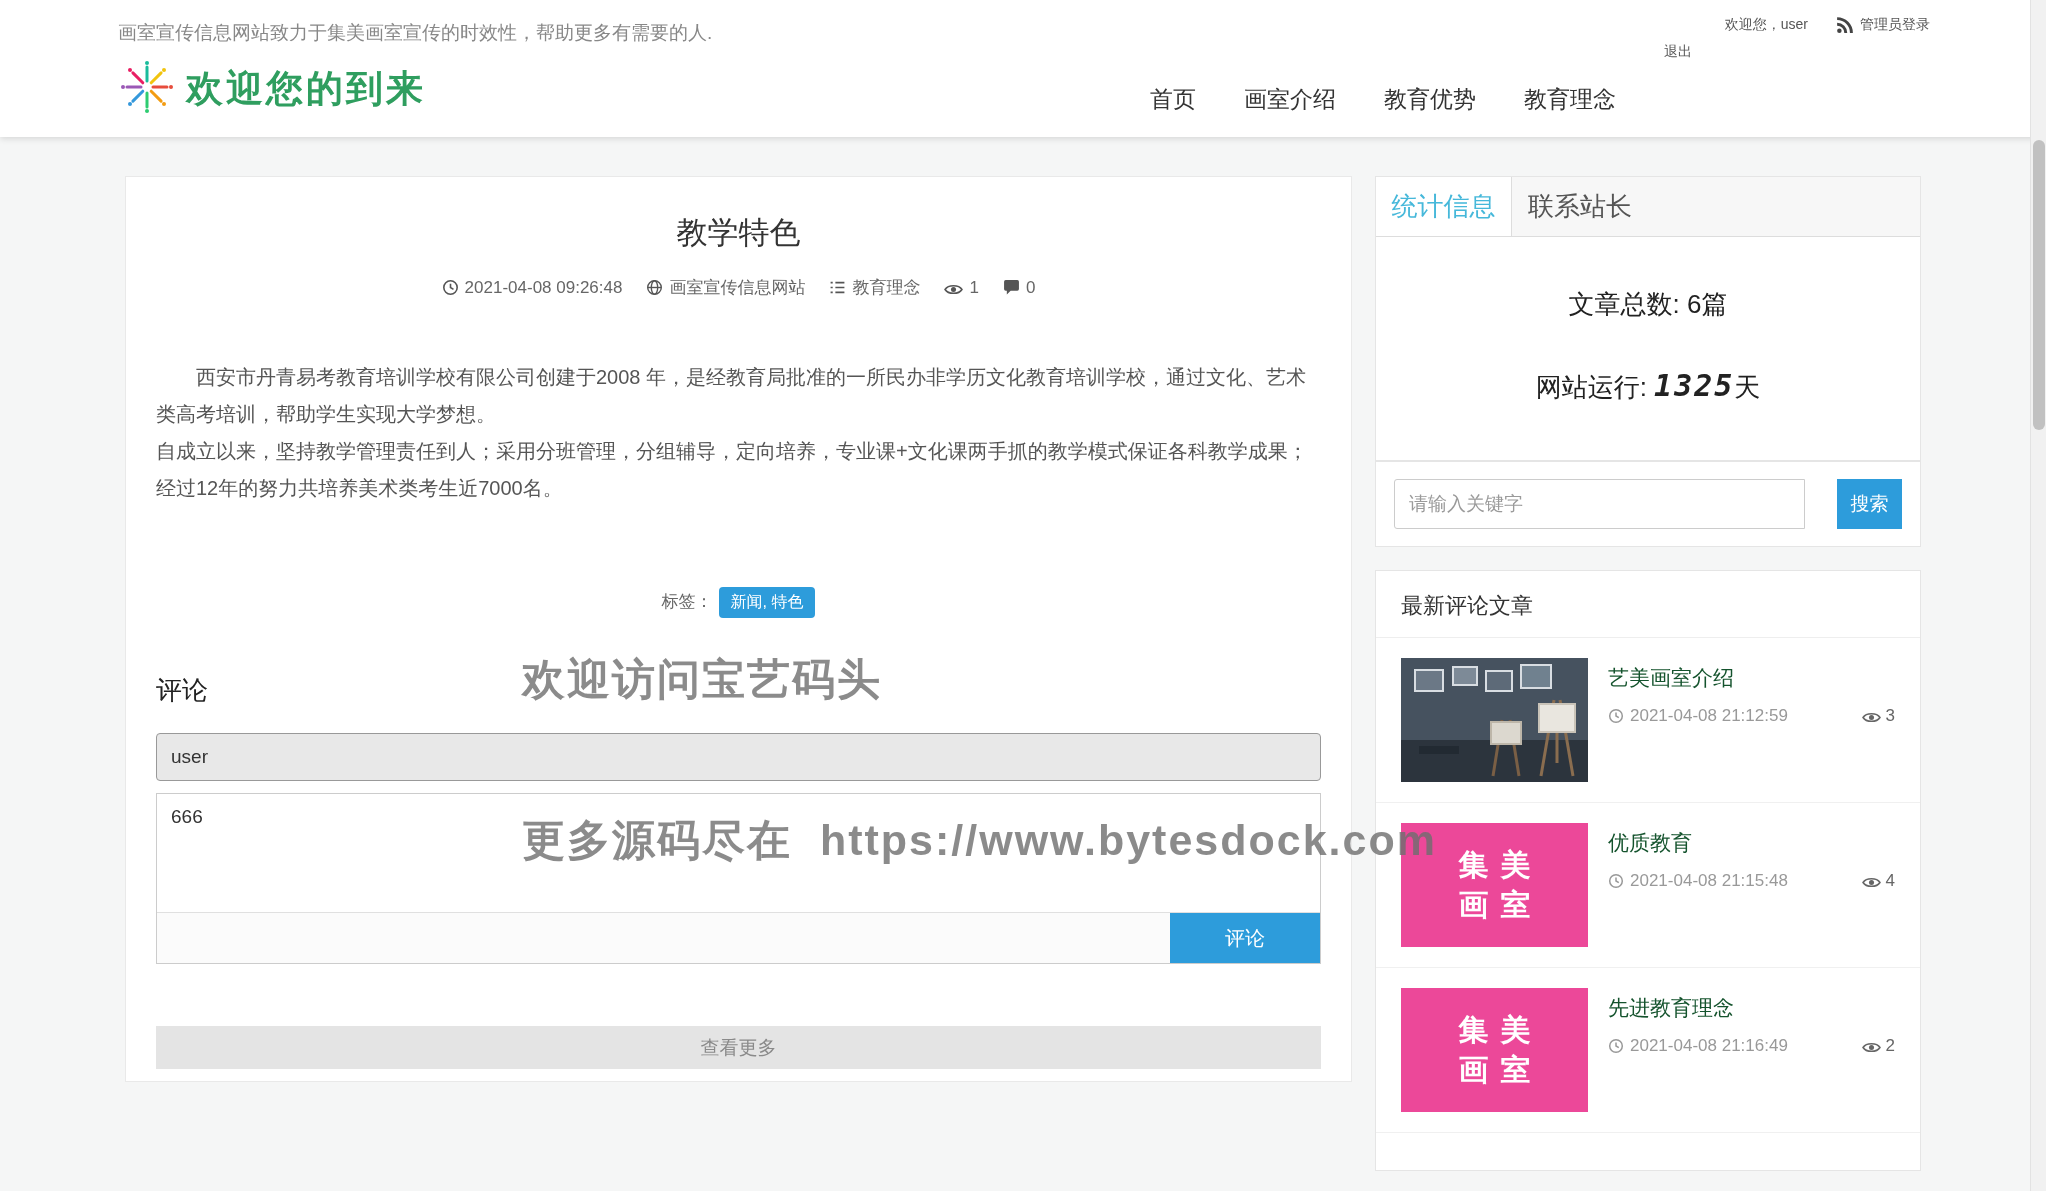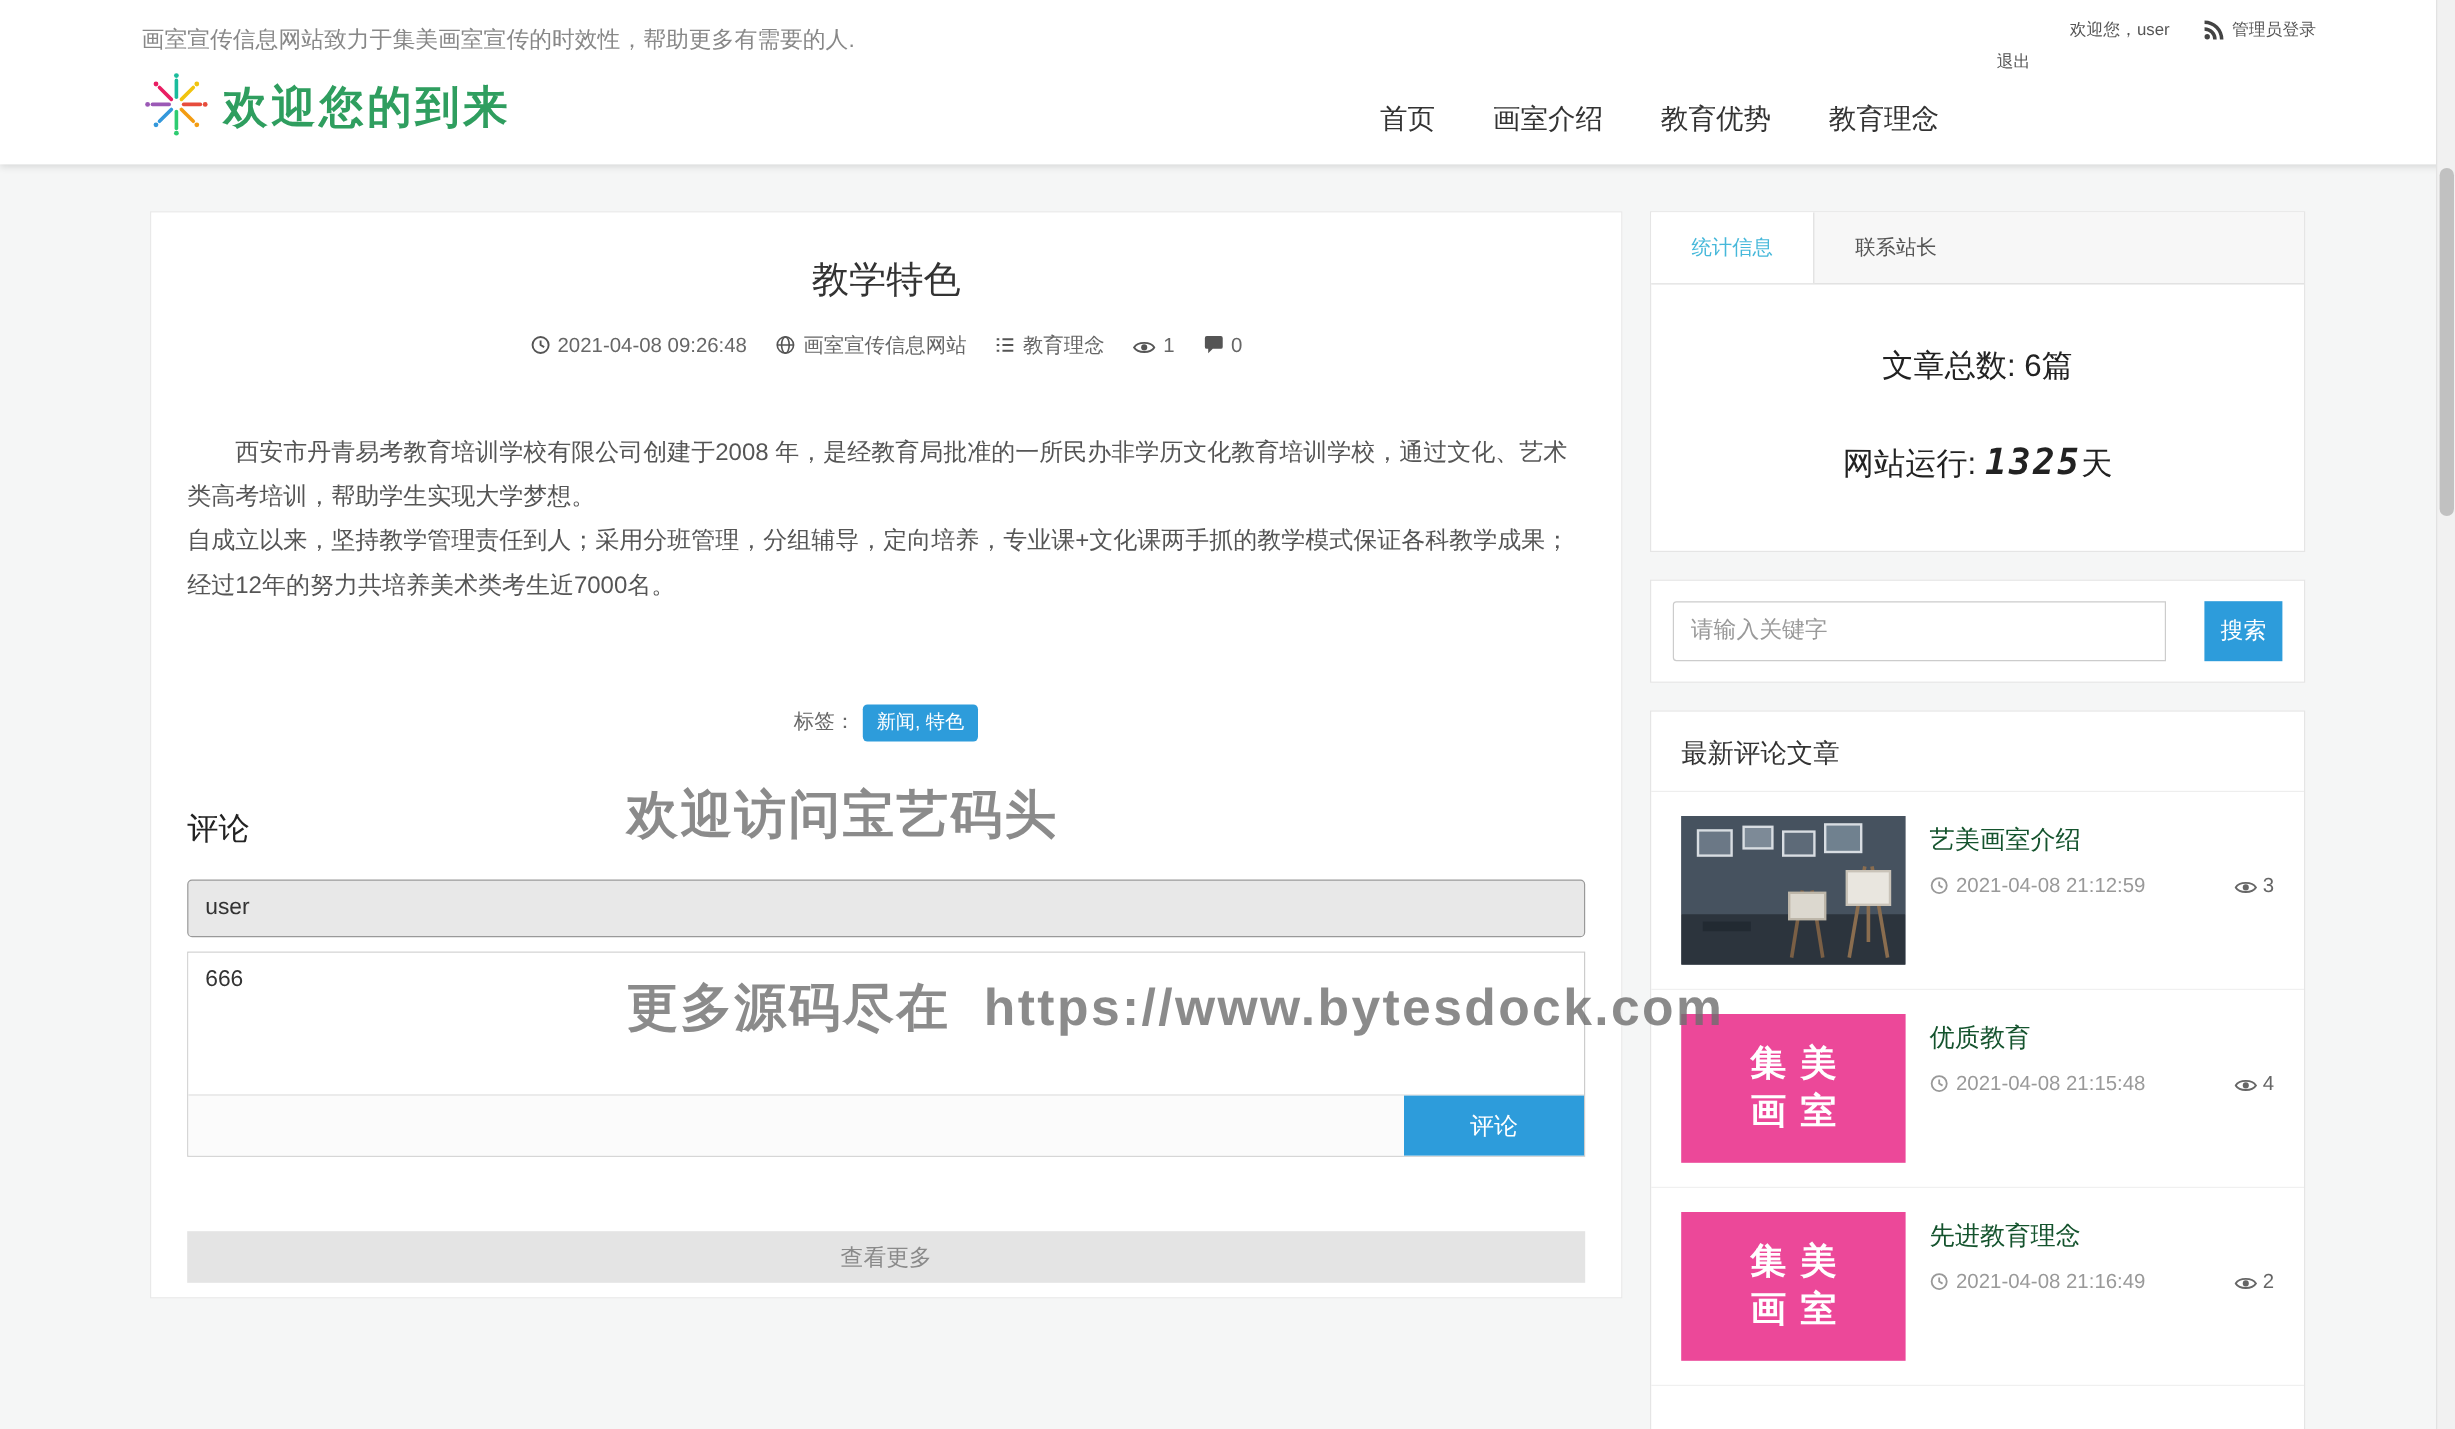--- a/index.html
+++ b/index.html
@@ -38,27 +38,27 @@
   .username-input { margin-top:25px; width:100%; height:48px; background:#e8e8e8; border:1px solid #999; border-radius:4px; padding:0 14px; font-size:19px; color:#333; font-family:inherit; }
   .comment-box { margin-top:12px; border:1px solid #ccc; }
   .comment-textarea { display:block; width:100%; height:118px; border:none; outline:none; resize:none; padding:12px 14px; font-size:19px; color:#333; font-family:inherit; }
   .comment-footer { border-top:1px solid #e0e0e0; background:#fbfbfb; display:flex; justify-content:flex-end; }
   .submit-btn { width:150px; height:50px; background:#2d9cdb; color:#fff; border:none; font-size:20px; cursor:pointer; font-family:inherit; }
   .load-more { margin-top:62px; height:43px; background:#e4e4e4; color:#8a8a8a; font-size:19px; display:flex; align-items:center; justify-content:center; cursor:pointer; }
   
   .sidebar { width:546px; }
   .panel { background:#fff; border:1px solid #e5e5e5; }
   .tabs { display:flex; background:#f7f7f7; border-bottom:1px solid #ddd; height:60px; }
-  .tab { width:136px; display:flex; align-items:center; justify-content:center; font-size:17px; color:#555; cursor:pointer; }
+  .tab { width:136px; display:flex; align-items:center; justify-content:center; font-size:26px; color:#555; cursor:pointer; }
   .tab.active { background:#fff; color:#46b8da; border-right:1px solid #ddd; }
   .stats-body { padding:50px 0 55px; text-align:center; }
   .stat-line { font-size:26px; color:#222; }
   .stat-line + .stat-line { margin-top:46px; }
   .led { font-family:"DejaVu Sans Mono",monospace; font-weight:bold; font-style:italic; font-size:30px; letter-spacing:2px; }
-  .search-panel { margin-top:23px; padding:17px 18px; display:flex;gap:32px; }
+  .search-panel { padding:17px 18px; display:flex;gap:32px; }
   .search-input { flex:1; height:50px; border:1px solid #ccc; border-radius:3px 0 0 3px; padding:0 14px; font-size:19px; color:#333; outline:none; font-family:inherit; }
   .search-input::placeholder { color:#9a9a9a; }
   .search-btn { width:65px; height:50px; background:#2d9cdb; color:#fff; border:none; font-size:19px; cursor:pointer; font-family:inherit; }
   .recent-panel { margin-top:23px; padding-bottom:10px; min-height:601px; }
   .recent-heading { padding:20px 25px 16px; font-size:22px; color:#333; border-bottom:1px solid #eee; }
   .recent-item { display:flex; gap:20px; padding:20px 25px; border-bottom:1px solid #f0f0f0; cursor:pointer; }
   .thumb { width:187px; height:124px; flex-shrink:0; }
   .thumb-blue { background:#ec4899; display:flex; flex-direction:column; align-items:center; justify-content:center; cursor:pointer; }
   .thumb-blue span { color:#fff; font-size:30px; font-weight:bold; letter-spacing:12px; text-indent:12px; line-height:1.35; }
   .item-right { flex:1; padding-top:6px; }

